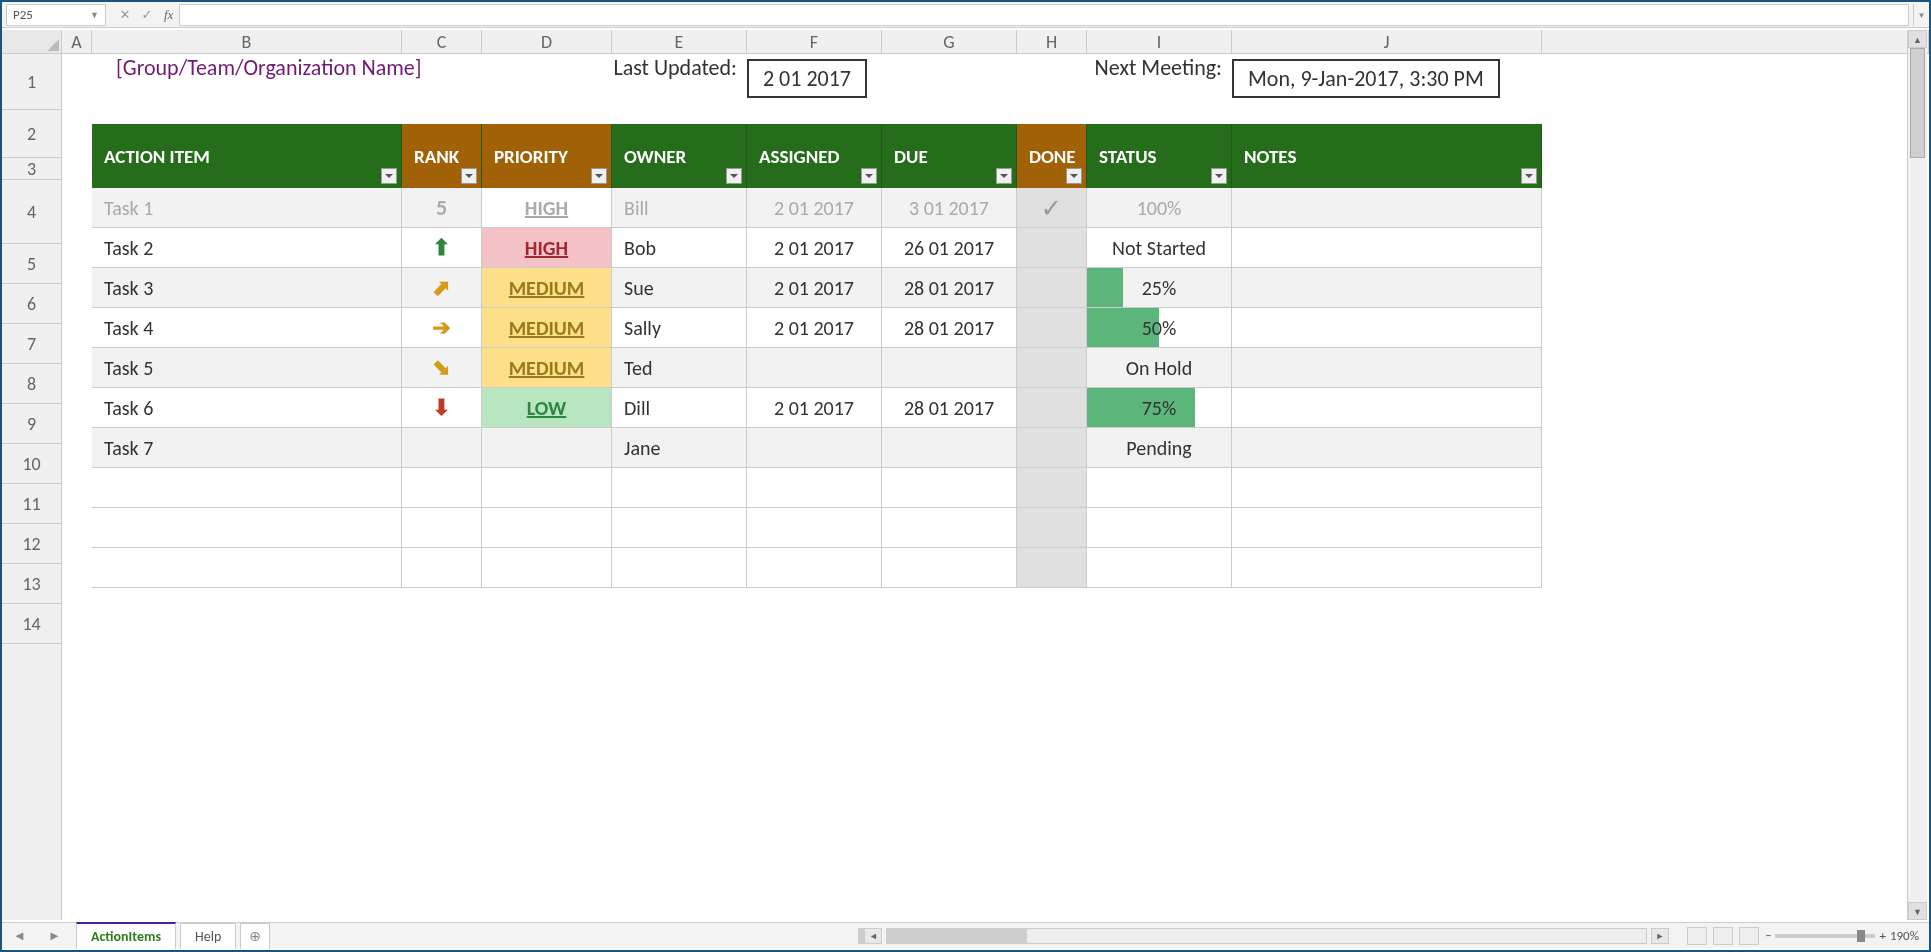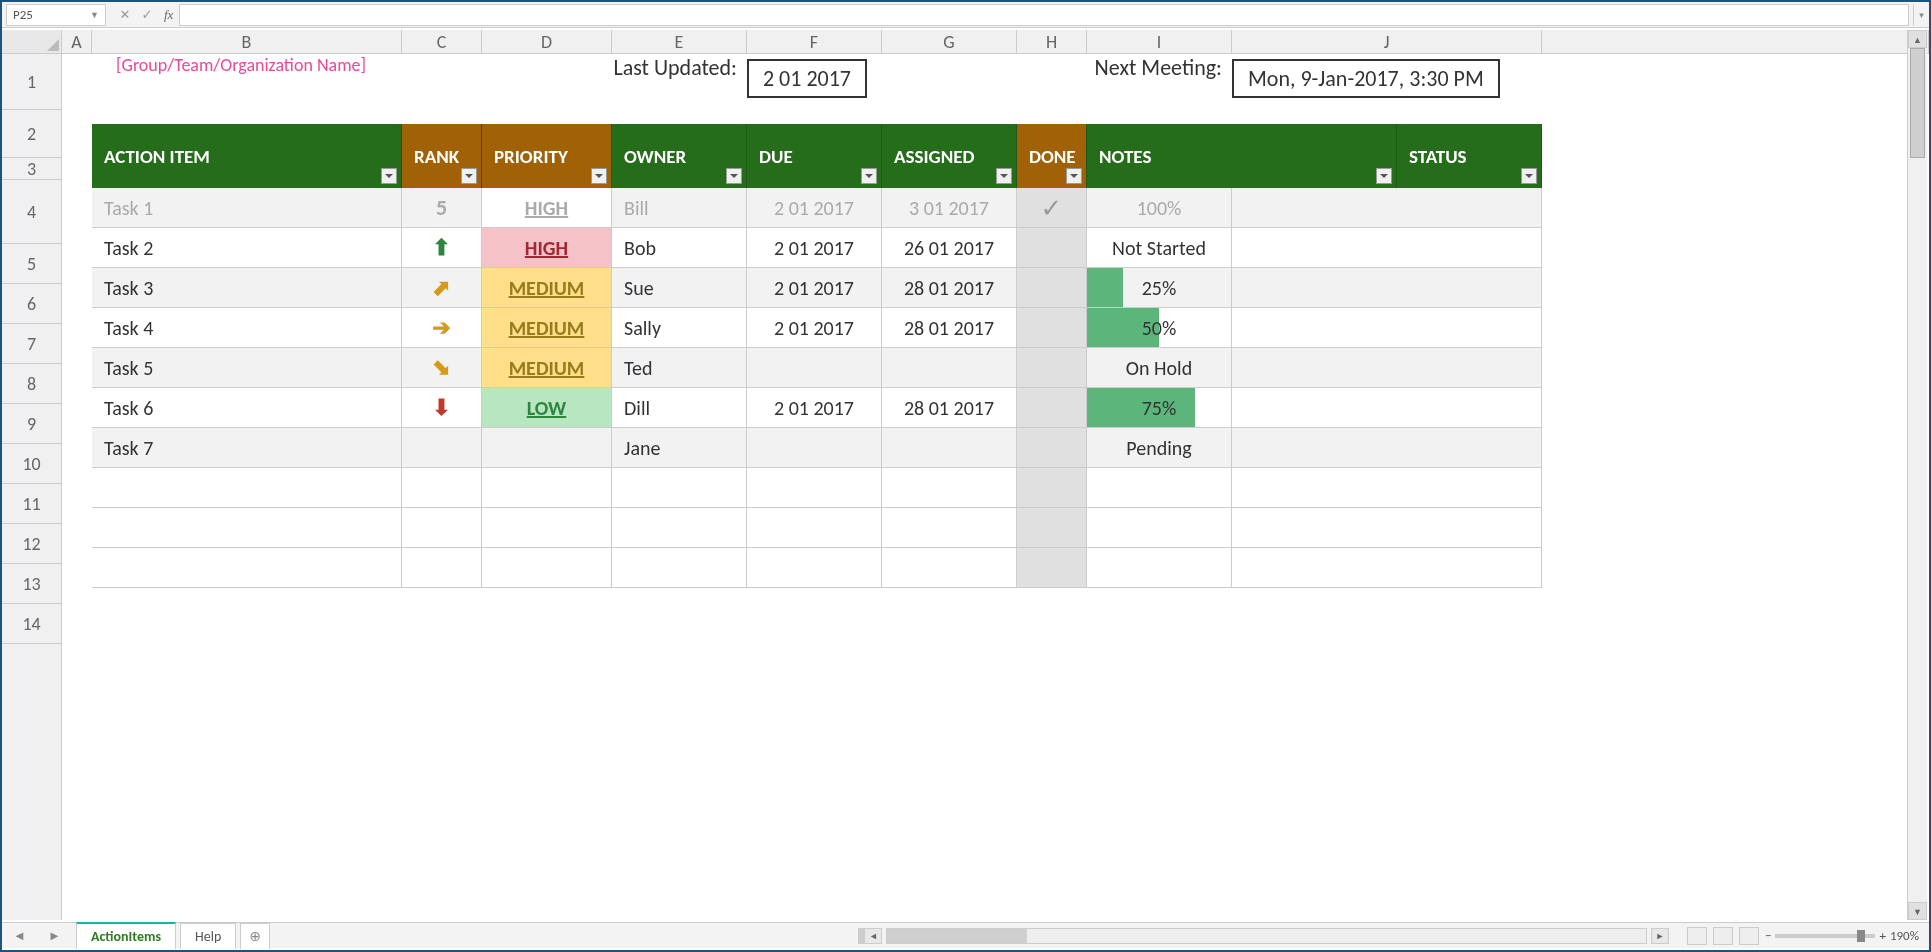--- a/index.html
+++ b/index.html
@@ -26,21 +26,21 @@
 .rowhdr { border-bottom: 1px solid #ccc; display: flex; align-items: center; justify-content: center; color: #666; font-size: 18px; }
 .cells { flex: 1; position: relative; background: #fff; }
 
 
 .vscroll { position:absolute; top:28px; right:2px; bottom:30px; width:20px; background:#f0f0f0; border-left:1px solid #ccc; }
 .vscroll .btn { height:18px; background:#e0e0e0; border:1px solid #ccc; display:flex; align-items:center; justify-content:center; font-size:9px; color:#666; }
 .vscroll .thumb { position:absolute; top:18px; left:2px; right:2px; height:110px; background:#cfcfcf; border:1px solid #aaa; }
 
 
 .title { font-size: 34px; font-weight: bold; color: #2e7d1f; letter-spacing: 1px; padding: 10px 0 0 24px; }
-.subtitle { font-size: 18px; color: #ec4899; padding-left: 24px; }
+.subtitle { font-size: 22px; color: #701a75; padding-left: 24px; }
 .lbl { font-size: 22px; color: #333; text-align: right; padding-right: 10px; }
 .boxed { border: 2px solid #333; font-size: 22px; padding: 4px 14px; color: #333; background: #fff; display:inline-block; }
 
 
 .thdr { background: #256d1a; color: #fff; font-weight: bold; font-size: 19px; display: flex; align-items: center; padding: 0 12px; height: 100%; position: relative; border-right: 1px solid #1e5a15; }
 .thdr.selcol { background: #a16207; }
 .filter { position: absolute; right: 4px; bottom: 4px; width: 16px; height: 16px; background: #f0f0f0; border: 1px solid #999; display:flex; align-items:center; justify-content:center; }
 .filter::after { content:''; border:4px solid transparent; border-top-color:#555; margin-top:3px; }
 
 .trow { display: flex; height: 100%; }
@@ -67,21 +67,21 @@
 .check { font-size: 26px; color: #999; }
 
 .bar { position: absolute; left:0; top:0; bottom:0; background: #5cb57a; }
 .bartext { position: relative; z-index: 1; }
 
 
 .statusbar { position: absolute; bottom: 2px; left: 0; right: 0; height: 26px; background: #f3f3f3; border-top: 1px solid #ccc; display: flex; align-items: center; font-size: 13px; color: #555; }
 .tabnav { width:70px; display:flex; }
 .tabnav .nbtn { flex:1; text-align:center; color:#888; }
 .tab { padding: 4px 14px; background: #fff; border: 1px solid #ccc; border-bottom: none; margin-left: 4px; font-size: 14px; }
-.tab.active { font-weight: bold; color: #2e7d1f; border-top: 2px solid #14b8a6; }
+.tab.active { font-weight: bold; color: #2e7d1f; border-top: 2px solid #4c1d95; }
 .tab.add { color: #888; padding: 4px 8px; }
 .hscroll { flex:1; display:flex; align-items:center; padding:0 8px; }
 .hscroll .track { flex:1; height:16px; background:#eee; border:1px solid #ccc; position:relative; margin:0 4px; }
 .hscroll .thumb { position:absolute; left:0; top:0; bottom:0; width:140px; background:#cfcfcf; }
 .hscroll .hbtn { width:18px; height:16px; border:1px solid #ccc; background:#e8e8e8; display:flex; align-items:center; justify-content:center; font-size:9px; color:#666;}
 .viewctrl { display:flex; align-items:center; gap:6px; padding:0 10px; }
 .vbtn { width:20px; height:18px; border:1px solid #ccc; background:#eee; }
 .zoom { display:flex; align-items:center; gap:4px; }
 .ztrack { width:100px; height:4px; background:#ccc; position:relative; }
 .zthumb { position:absolute; top:-4px; left:82px; width:8px; height:12px; background:#888; }
@@ -149,25 +149,25 @@
             <span class="boxed">Mon, 9-Jan-2017, 3:30 PM</span>
           </div>
         </div>
         <div style="display: flex; height: 22px;"></div>
         <div style="display: flex; height: 64px;">
           <div style="width:30px"></div>
           <div class="thdr" style="width:310px">ACTION ITEM<span class="filter"></span></div>
           <div class="thdr selcol" style="width:80px">RANK<span class="filter"></span></div>
           <div class="thdr selcol" style="width:130px">PRIORITY<span class="filter"></span></div>
           <div class="thdr" style="width:135px">OWNER<span class="filter"></span></div>
+          <div class="thdr" style="width:135px">ASSIGNED<span class="filter"></span></div>
           <div class="thdr" style="width:135px">DUE<span class="filter"></span></div>
-          <div class="thdr" style="width:135px">ASSIGNED<span class="filter"></span></div>
           <div class="thdr selcol" style="width:70px">DONE<span class="filter"></span></div>
+          <div class="thdr" style="width:145px">STATUS<span class="filter"></span></div>
           <div class="thdr" style="width:310px">NOTES<span class="filter"></span></div>
-          <div class="thdr" style="width:145px">STATUS<span class="filter"></span></div>
         </div>
         <div class="trow done" style="display: flex; height: 40px;">
           <div style="width:30px"></div>
           <div class="tcell" style="width:310px">Task 1</div>
           <div class="tcell center" style="width:80px">
             <span class="rankicon r5">5</span>
           </div>
           <div class="tcell prio high done" style="width:130px">HIGH</div>
           <div class="tcell" style="width:135px">Bill</div>
           <div class="tcell center" style="width:135px">2 01 2017</div>

